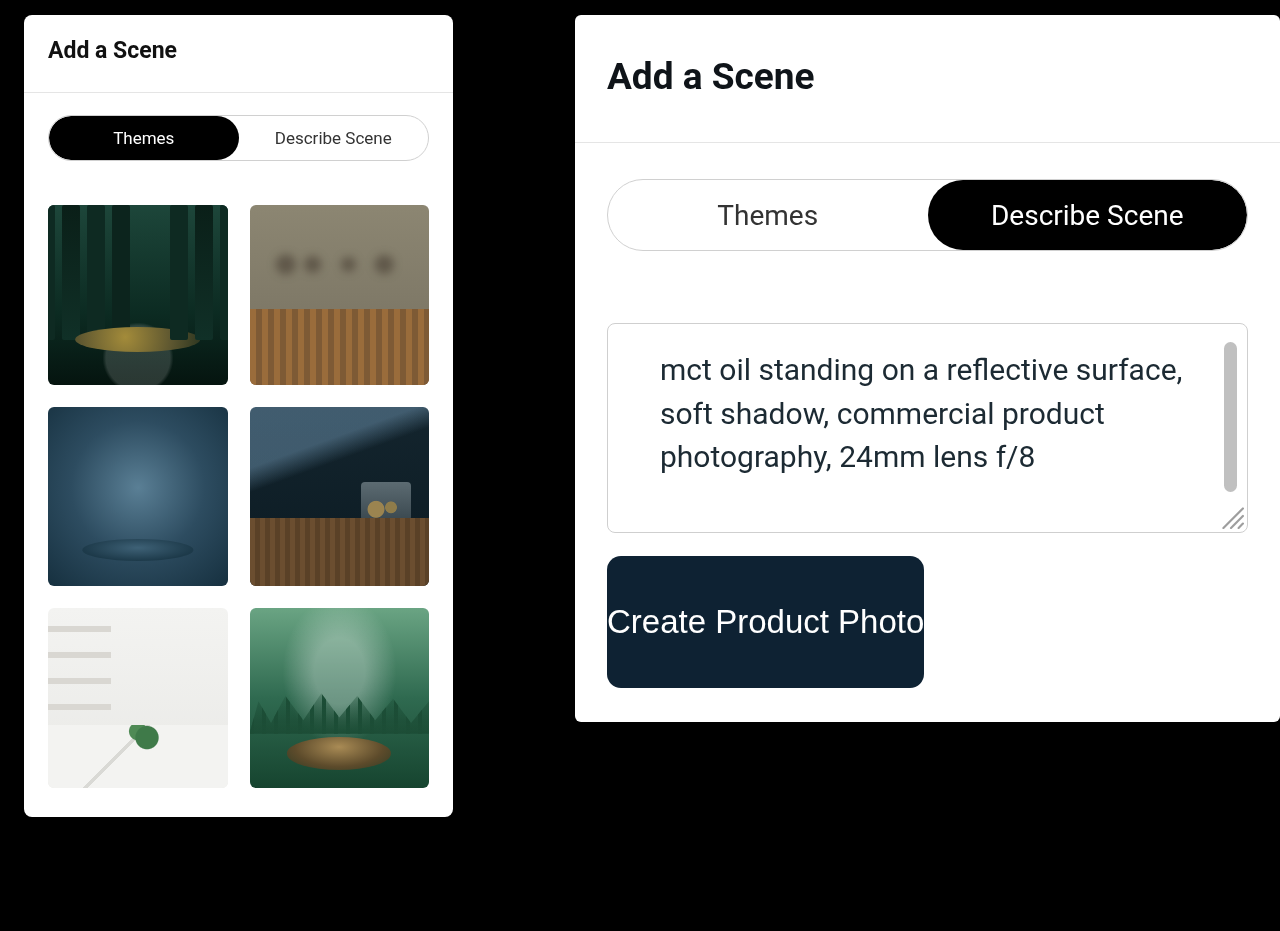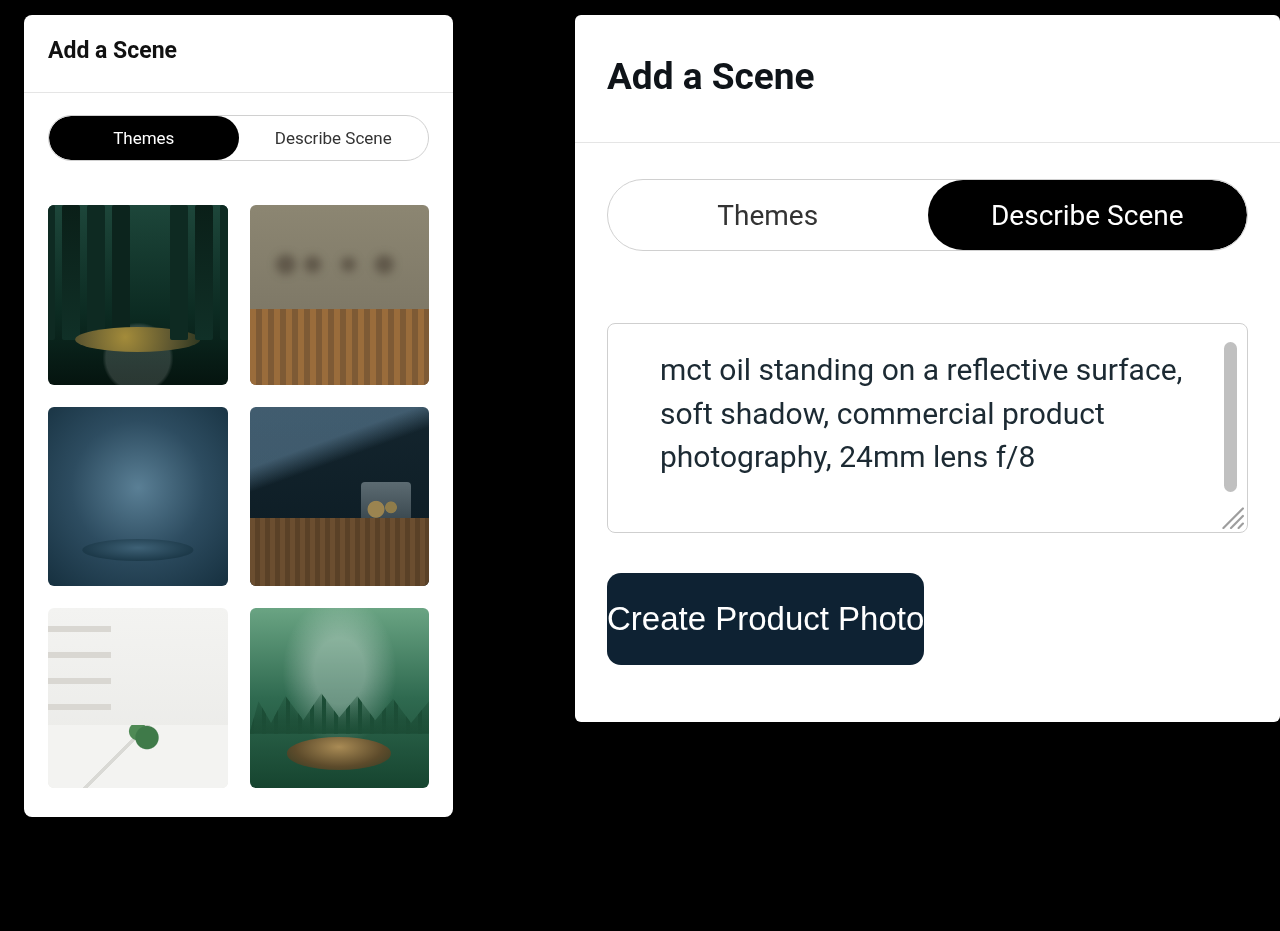--- a/index.html
+++ b/index.html
@@ -263,22 +263,22 @@
     border-radius:7px;
   }
   .pr-resize{
     position:absolute;
     right:3px; bottom:3px;
     width:26px; height:26px;
   }
   .pr-resize svg{ width:100%; height:100%; }
 
   .pr-cta{
-    margin: 40px 32px 0 32px;
-    height: 92px;
+    margin: 23px 32px 0 32px;
+    height: 132px;
     background:#0e2233;
     color:#fff;
     border:none;
     border-radius: 14px;
     font-size: 33px;
     font-weight:500;
     display:flex;
     align-items:center;
     justify-content:center;
     cursor:pointer;

